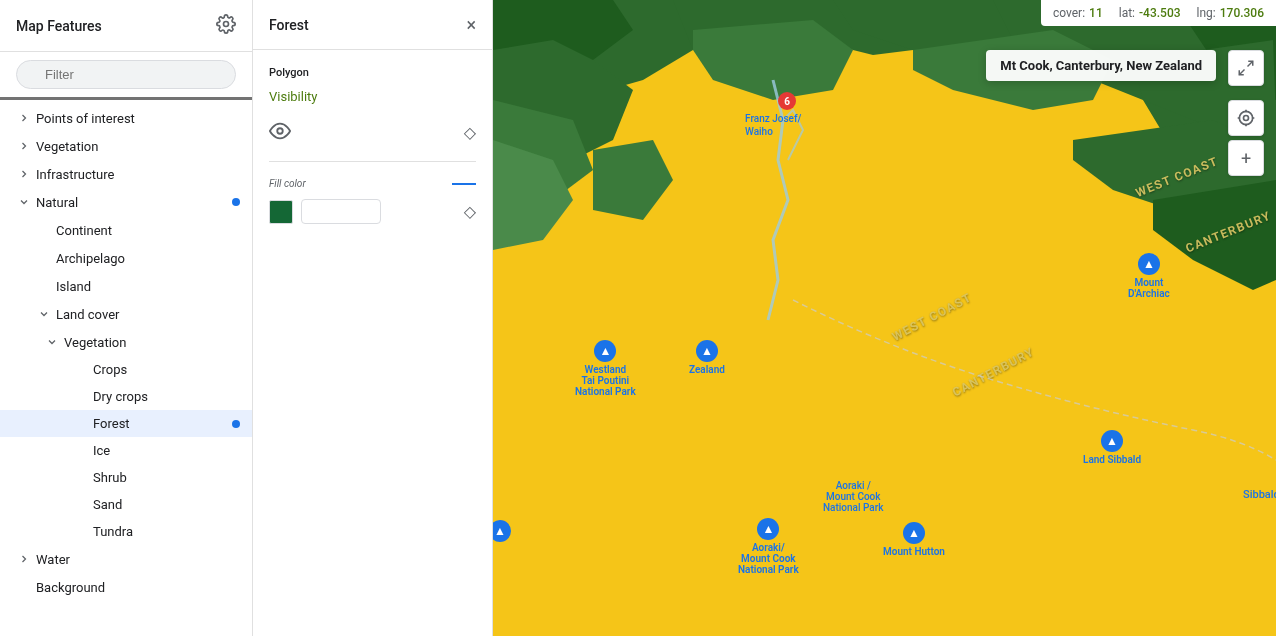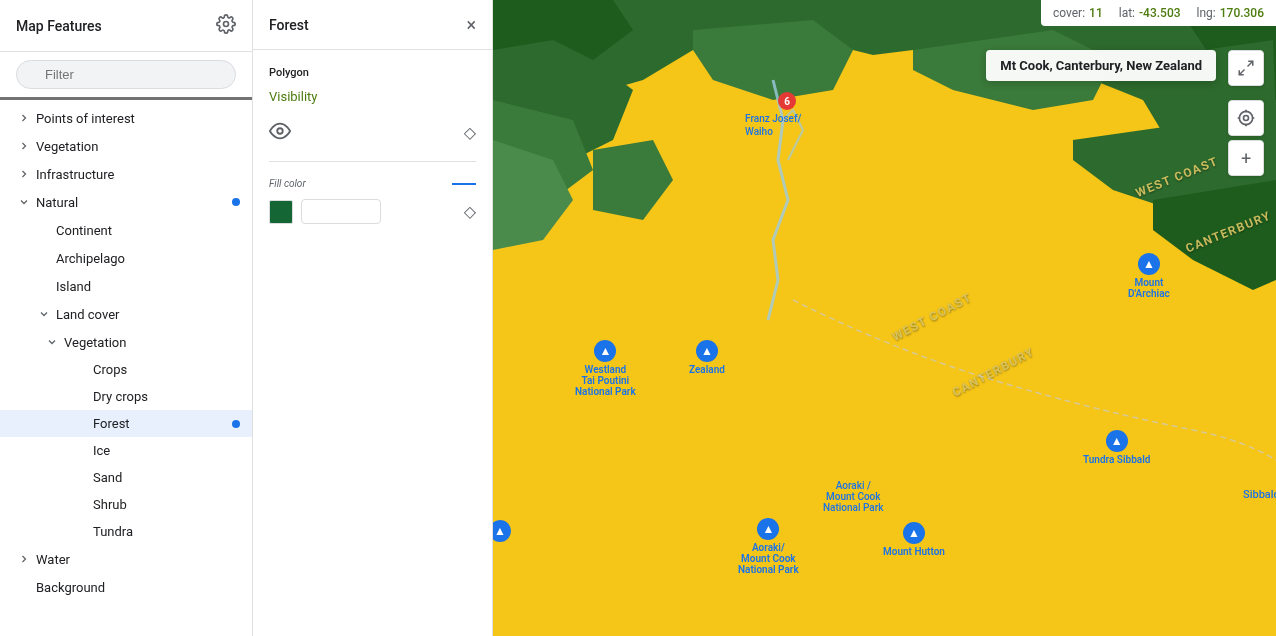--- a/index.html
+++ b/index.html
@@ -427,25 +427,25 @@
     <div class="nav-item indent-3 active">
       <span class="nav-item-label">Forest</span>
       <span class="dot"></span>
     </div>
 
     <div class="nav-item indent-3">
       <span class="nav-item-label">Ice</span>
     </div>
 
     <div class="nav-item indent-3">
+      <span class="nav-item-label">Shrub</span>
+    </div>
+
+    <div class="nav-item indent-3">
       <span class="nav-item-label">Sand</span>
-    </div>
-
-    <div class="nav-item indent-3">
-      <span class="nav-item-label">Shrub</span>
     </div>
 
     <div class="nav-item indent-3">
       <span class="nav-item-label">Tundra</span>
     </div>
 
     <div class="nav-item indent-0">
       <span class="chevron">
         <svg width="12" height="12" viewBox="0 0 24 24" fill="none" stroke="#5f6368" stroke-width="2.5">
             <polyline points="9 18 15 12 9 6"></polyline>
@@ -592,21 +592,21 @@
 
     
     <div class="park-marker" style="left:635px; top:253px;">
       <div class="park-marker-icon">▲</div>
       <div class="park-marker-label">Mount<br>D'Archiac</div>
     </div>
 
     
     <div class="park-marker" style="left:590px; top:430px;">
       <div class="park-marker-icon">▲</div>
-      <div class="park-marker-label">Tundra Sibbald</div>
+      <div class="park-marker-label">Land Sibbald</div>
     </div>
 
     
     <div style="position:absolute; left:330px; top:480px; font-size:10px; color:#1a73e8; font-weight:500; pointer-events:none; text-align:center;">
       Aoraki /<br>Mount Cook<br>National Park
     </div>
 
     
     <div class="park-marker" style="left:245px; top:518px;">
       <div class="park-marker-icon">▲</div>

